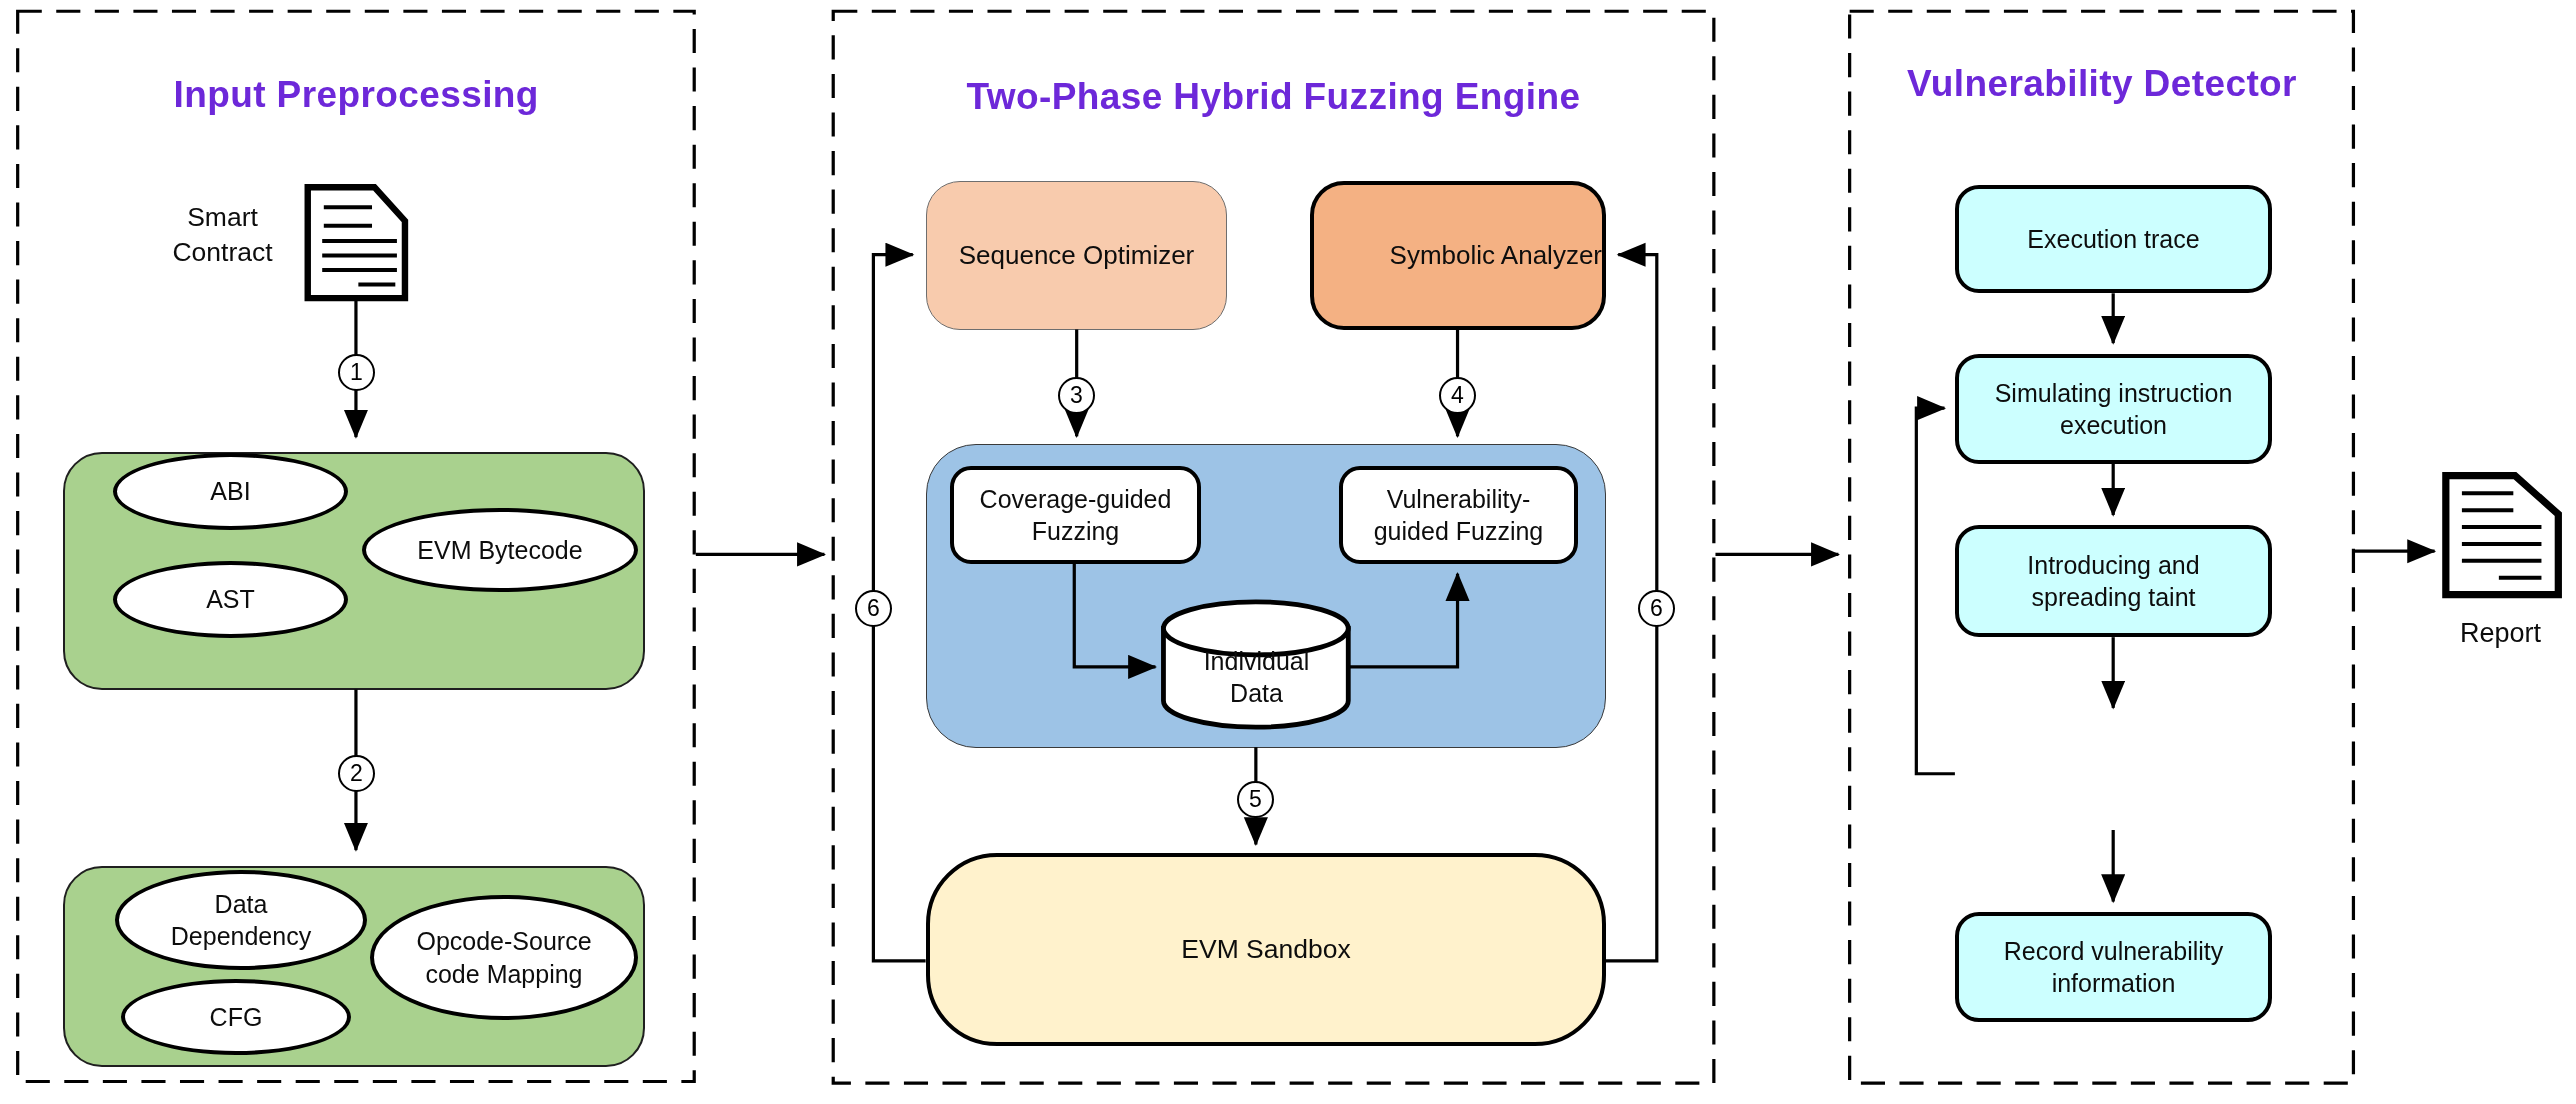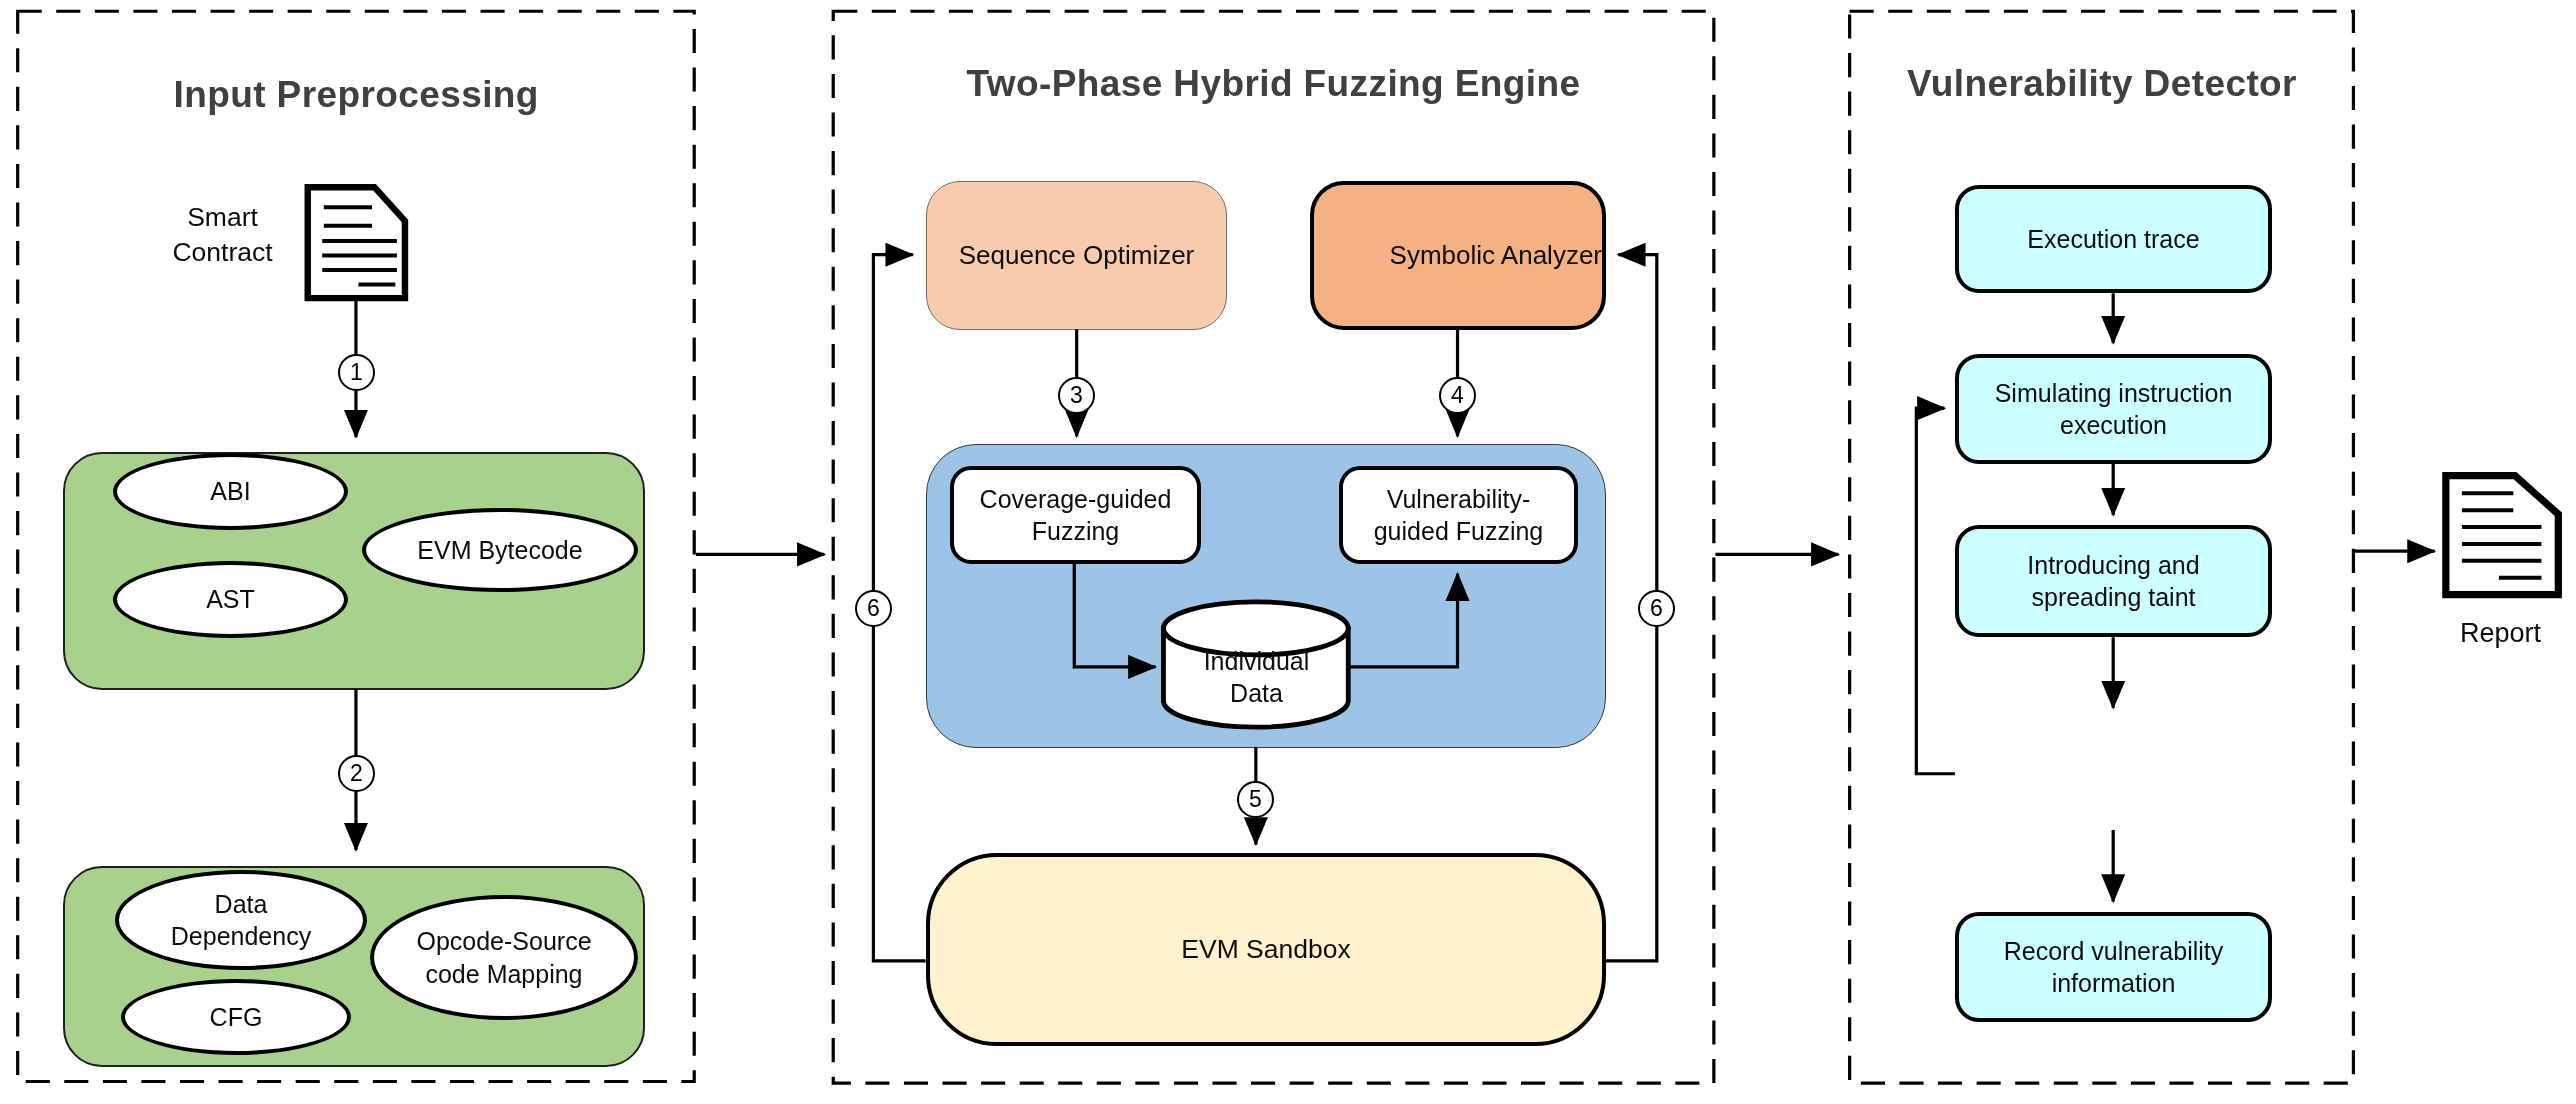--- a/index.html
+++ b/index.html
@@ -1,20 +1,20 @@
 <!DOCTYPE html>
 <html style="font-size:13px"><head>
 <meta charset="utf-8">
 <style>
   html,body{margin:0;padding:0;background:#fff;}
   body{font-family:"Liberation Sans",sans-serif;color:#111;}
   #stage{position:relative;width:2576px;height:1104px;background:#fff;overflow:hidden;}
   .abs{position:absolute;box-sizing:border-box;}
   .ctr{display:flex;align-items:center;justify-content:center;text-align:center;}
-  .title{font-size:37px;font-weight:bold;color:#404040;letter-spacing:0.4px;}
+  .title{font-size:37px;font-weight:bold;color:#6d28d9;letter-spacing:0.4px;}
   .node{font-size:25px;line-height:1.3;color:#0d0d0d;}
   .lbl{font-size:26.5px;line-height:1.32;color:#0d0d0d;}
   .ellipse{background:#fff;border:4px solid #000;border-radius:50%;}
   .whitebox{background:#fff;border:4px solid #000;border-radius:21px;}
   .cyanbox{background:#CCFFFF;border:4px solid #000;border-radius:24px;font-size:25px;}
   .badge{width:37px;height:37px;background:#fff;border:2.4px solid #000;border-radius:50%;
          font-size:23px;color:#000;z-index:3;}
   .z1{z-index:1}.z2{z-index:2}.z3{z-index:3}
   svg{display:block;}
 </style>
@@ -107,21 +107,21 @@
         <line x1="3064" y1="677" x2="3163" y2="677"></line>
         <line x1="3064" y1="698" x2="3163" y2="698"></line>
         <line x1="3110" y1="719" x2="3163" y2="719"></line>
       </g>
     </g>
   </svg>
 
   <div class="abs z3 ctr title" style="left:17.7px;top:72px;width:677px;height:45px;">
     <span>Input Preprocessing</span>
   </div>
-  <div class="abs z3 ctr title" style="left:833px;top:61px;width:881px;height:45px;">
+  <div class="abs z3 ctr title" style="left:833px;top:74px;width:881px;height:45px;">
     <span>Two-Phase Hybrid Fuzzing Engine</span>
   </div>
   <div class="abs z3 ctr title" style="left:1850px;top:61px;width:504px;height:45px;">
     <span>Vulnerability Detector</span>
   </div>
 
   <div class="abs z3 ctr lbl" style="left:156px;top:191px;width:133px;height:88px;">
     <span>Smart Contract</span>
   </div>
 

